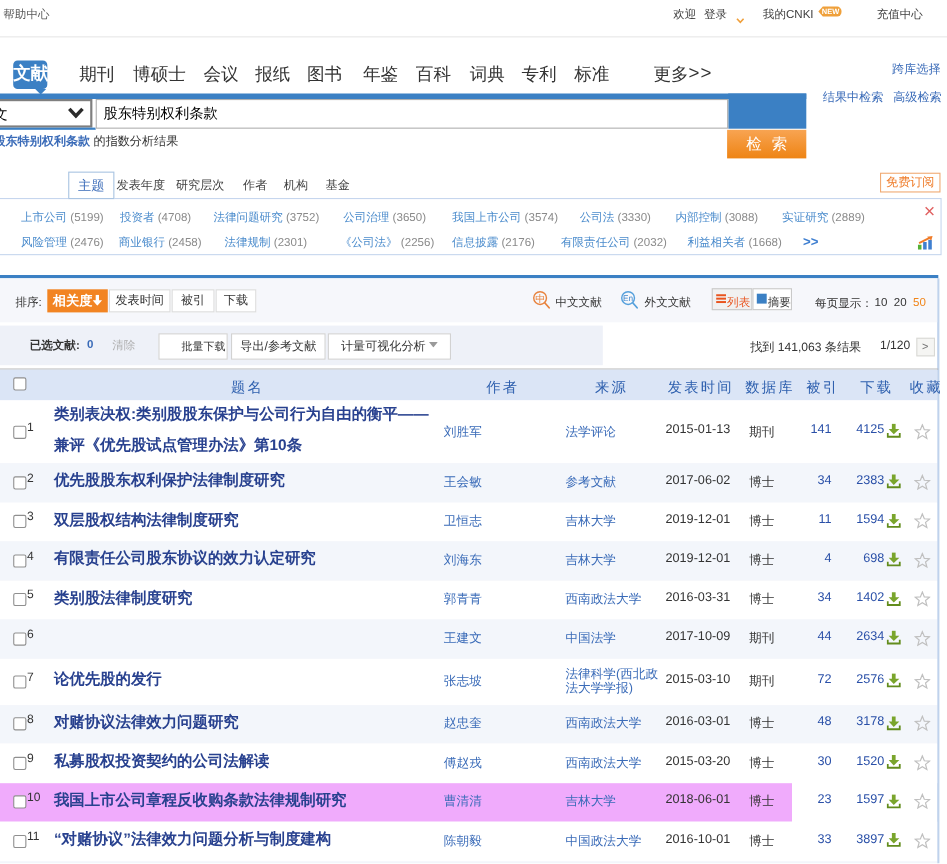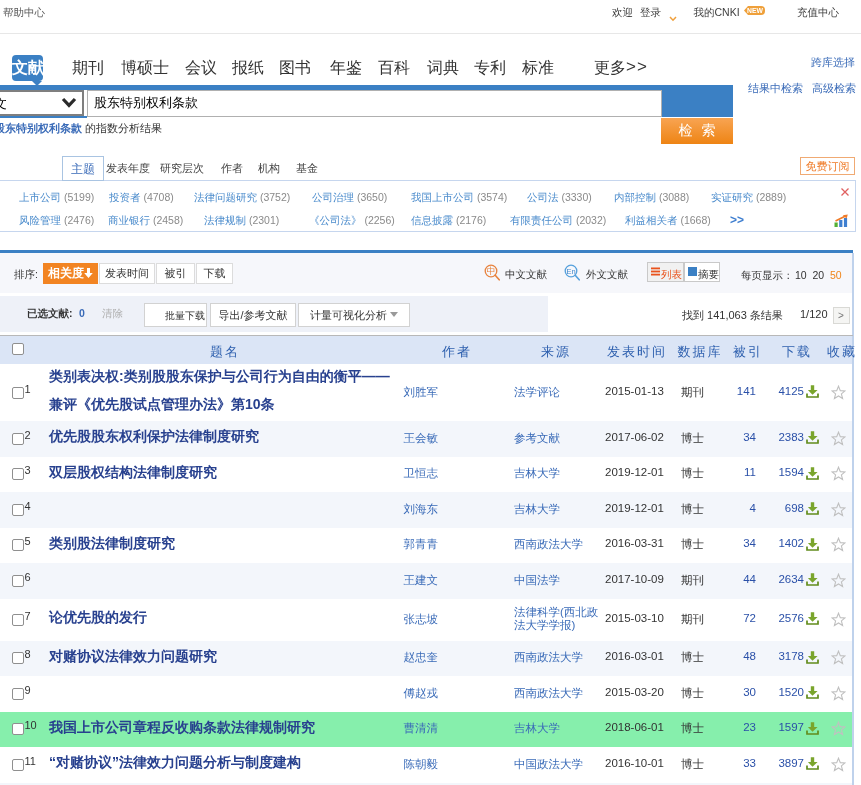--- a/index.html
+++ b/index.html
@@ -209,20 +209,21 @@
           <path d="M4.8 0.3 h3.4 v4.7 h3.4 L6.5 9.8 L1.9 5 h2.9 z" fill="#7aa52c"></path>
           <path d="M1 8.6 v3.4 h11 V8.6" fill="none" stroke="#628c1c" stroke-width="1.7"></path>
         </svg>
 <svg class="abs" style="left:831px;top:9.8px;" width="15" height="15" viewBox="0 0 15 15">
           <path d="M7.5 1.2 L9.3 5.6 L14 5.9 L10.4 8.9 L11.6 13.5 L7.5 11 L3.4 13.5 L4.6 8.9 L1 5.9 L5.7 5.6 Z" fill="none" stroke="#c0c0c0" stroke-width="1.1"></path>
         </svg>
 </div>
 <div class="abs row" style="left:0;top:492px;width:852px;height:35.5px;background:#f3f6fb;">
 <div class="abs" style="left:12px;top:11.8px;width:12px;height:12px;background:#fff;border:1px solid #8f8f8f;border-radius:2px;"></div>
 <div class="abs" style="left:24.5px;top:7.7px;font-size:11px;color:#333;">4</div>
+<a class="abs tt" style="left:49px;top:7.2px;">有限责任公司股东协议的效力认定研究</a>
 <a class="abs sm lnk" style="left:403.5px;top:9.8px;">刘海东</a>
 <a class="abs sm lnk" style="left:514px;top:9.8px;">吉林大学</a>
 <div class="abs sm" style="left:605px;top:9.8px;color:#333;">2019-12-01</div>
 <div class="abs sm" style="left:681px;top:9.8px;color:#333;">博士</div>
 <div class="abs sm num" style="left:716px;width:40px;top:9.8px;text-align:right;">4</div>
 <div class="abs sm num" style="left:764px;width:40px;top:9.8px;text-align:right;">698</div>
 <svg class="abs" style="left:806px;top:10.2px;" width="13" height="14" viewBox="0 0 13 14">
           <path d="M4.8 0.3 h3.4 v4.7 h3.4 L6.5 9.8 L1.9 5 h2.9 z" fill="#7aa52c"></path>
           <path d="M1 8.6 v3.4 h11 V8.6" fill="none" stroke="#628c1c" stroke-width="1.7"></path>
         </svg>
@@ -298,35 +299,36 @@
           <path d="M4.8 0.3 h3.4 v4.7 h3.4 L6.5 9.8 L1.9 5 h2.9 z" fill="#7aa52c"></path>
           <path d="M1 8.6 v3.4 h11 V8.6" fill="none" stroke="#628c1c" stroke-width="1.7"></path>
         </svg>
 <svg class="abs" style="left:831px;top:9.8px;" width="15" height="15" viewBox="0 0 15 15">
           <path d="M7.5 1.2 L9.3 5.6 L14 5.9 L10.4 8.9 L11.6 13.5 L7.5 11 L3.4 13.5 L4.6 8.9 L1 5.9 L5.7 5.6 Z" fill="none" stroke="#c0c0c0" stroke-width="1.1"></path>
         </svg>
 </div>
 <div class="abs row" style="left:0;top:676px;width:852px;height:35.5px;background:#fff;">
 <div class="abs" style="left:12px;top:11.8px;width:12px;height:12px;background:#fff;border:1px solid #8f8f8f;border-radius:2px;"></div>
 <div class="abs" style="left:24.5px;top:7.7px;font-size:11px;color:#333;">9</div>
+<a class="abs tt" style="left:49px;top:7.2px;">私募股权投资契约的公司法解读</a>
 <a class="abs sm lnk" style="left:403.5px;top:9.8px;">傅赵戎</a>
 <a class="abs sm lnk" style="left:514px;top:9.8px;">西南政法大学</a>
 <div class="abs sm" style="left:605px;top:9.8px;color:#333;">2015-03-20</div>
 <div class="abs sm" style="left:681px;top:9.8px;color:#333;">博士</div>
 <div class="abs sm num" style="left:716px;width:40px;top:9.8px;text-align:right;">30</div>
 <div class="abs sm num" style="left:764px;width:40px;top:9.8px;text-align:right;">1520</div>
 <svg class="abs" style="left:806px;top:10.2px;" width="13" height="14" viewBox="0 0 13 14">
           <path d="M4.8 0.3 h3.4 v4.7 h3.4 L6.5 9.8 L1.9 5 h2.9 z" fill="#7aa52c"></path>
           <path d="M1 8.6 v3.4 h11 V8.6" fill="none" stroke="#628c1c" stroke-width="1.7"></path>
         </svg>
 <svg class="abs" style="left:831px;top:9.8px;" width="15" height="15" viewBox="0 0 15 15">
           <path d="M7.5 1.2 L9.3 5.6 L14 5.9 L10.4 8.9 L11.6 13.5 L7.5 11 L3.4 13.5 L4.6 8.9 L1 5.9 L5.7 5.6 Z" fill="none" stroke="#c0c0c0" stroke-width="1.1"></path>
         </svg>
 </div>
-<div class="abs row" style="left:0;top:711.5px;width:852px;height:35.5px;background:#86efac;">
+<div class="abs row" style="left:0;top:711.5px;width:720px;height:35.5px;background:#f0abfc;">
 <div class="abs" style="left:12px;top:11.8px;width:12px;height:12px;background:#fff;border:1px solid #8f8f8f;border-radius:2px;"></div>
 <div class="abs" style="left:24.5px;top:7.7px;font-size:11px;color:#333;">10</div>
 <a class="abs tt" style="left:49px;top:7.2px;">我国上市公司章程反收购条款法律规制研究</a>
 <a class="abs sm lnk" style="left:403.5px;top:9.8px;">曹清清</a>
 <a class="abs sm lnk" style="left:514px;top:9.8px;">吉林大学</a>
 <div class="abs sm" style="left:605px;top:9.8px;color:#333;">2018-06-01</div>
 <div class="abs sm" style="left:681px;top:9.8px;color:#333;">博士</div>
 <div class="abs sm num" style="left:716px;width:40px;top:9.8px;text-align:right;">23</div>
 <div class="abs sm num" style="left:764px;width:40px;top:9.8px;text-align:right;">1597</div>
 <svg class="abs" style="left:806px;top:10.2px;" width="13" height="14" viewBox="0 0 13 14">

